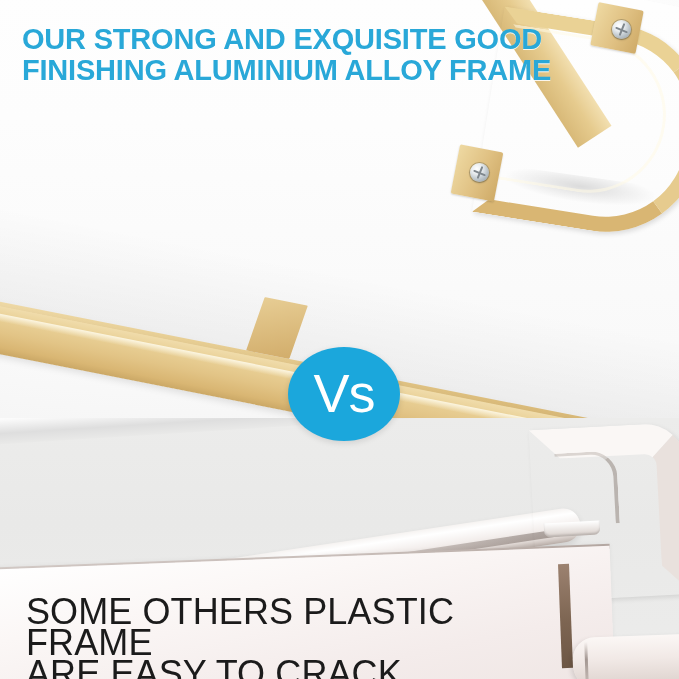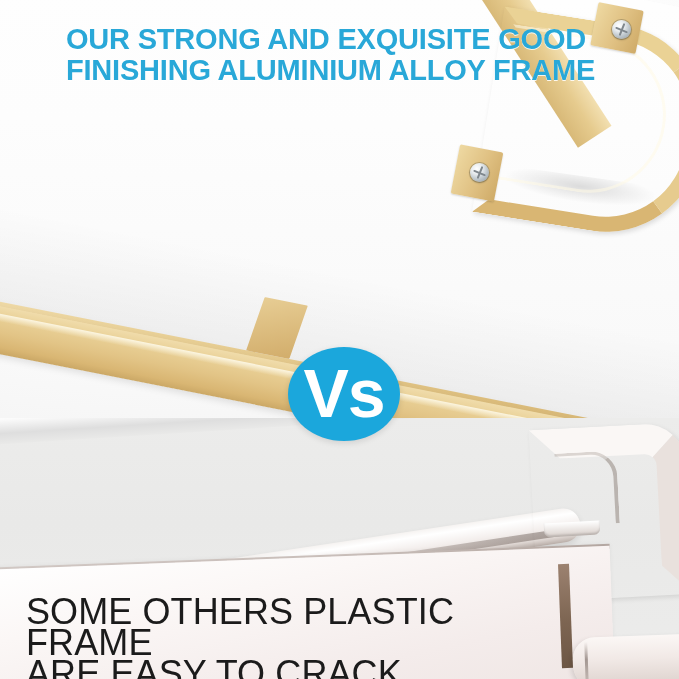--- a/index.html
+++ b/index.html
@@ -242,21 +242,20 @@
   
   .headline{
     position:absolute;left:22px;top:24px;width:560px;
     color:#29a8d8;
     font-size:29px;
     font-weight:bold;
     line-height:31px;
     letter-spacing:-0.2px;
     white-space:pre-line;
     text-shadow:0 1px 0 rgba(255,255,255,0.85);
-    margin-left:44px;
   }
   .subline{
     position:absolute;left:26px;top:596px;width:560px;
     color:#1b1b1b;
     font-size:36px;
     font-weight:normal;
     line-height:31px;
     letter-spacing:0.1px;
     white-space:pre-line;
   }
@@ -264,22 +263,22 @@
   
   .vs-badge{
     position:absolute;left:288px;top:347px;width:112px;height:94px;
     border-radius:50%;
     background:#1ba7dc;
     display:flex;align-items:center;justify-content:center;
     box-shadow:0 2px 6px rgba(0,0,0,0.12);
   }
   .vs-text{
     color:#ffffff;
-    font-size:68px;
-    font-weight:bold;
+    font-size:54px;
+    font-weight:normal;
     line-height:62px;
     letter-spacing:-1px;
     margin-top:-2px;
   }
 </style>
 </head>
 <body>
 
 <div id="stage">
 

